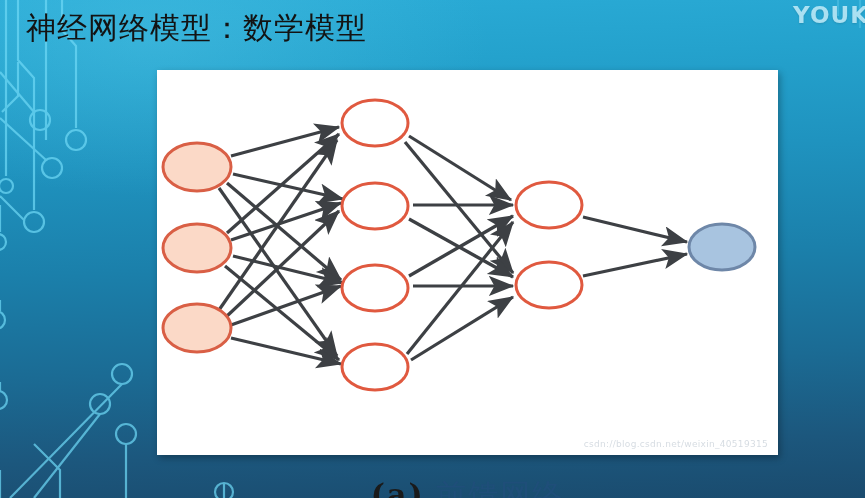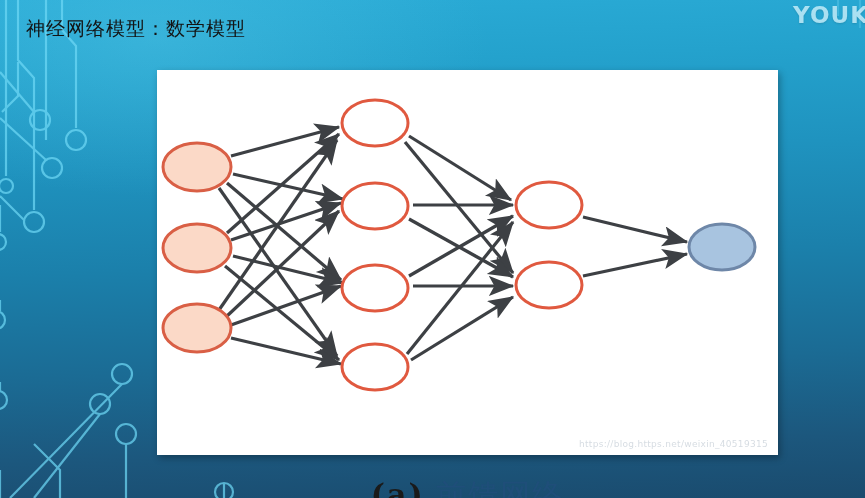--- a/index.html
+++ b/index.html
@@ -29,21 +29,21 @@
     position:absolute; inset:0;
     background:radial-gradient(ellipse 55% 45% at 18% 8%, rgba(90,205,235,0.35), rgba(90,205,235,0) 70%);
     pointer-events:none;
   }
 
   #circuit { position:absolute; left:0; top:0; width:865px; height:498px; pointer-events:none; }
 
   #title {
     position:absolute;
     left:26px; top:11px;
-    font-size:19px;
+    font-size:30px;
     line-height:34px;
     color:#131313;
     letter-spacing:1px;
     white-space:nowrap;
     font-family:"DejaVu Sans","Liberation Sans",sans-serif;
   }
 
   #watermark {
     position:absolute;
     right:-4px; top:2px;
@@ -209,16 +209,16 @@
       <g>
         <ellipse cx="565" cy="177" rx="33" ry="23" fill="#a8c4e0" stroke="#6e87a8" stroke-width="3"></ellipse>
       </g>
     </svg>
 
     <div id="caption">
       <span class="tag">(a)</span>
       <span class="cn">前馈网络</span>
     </div>
 
-    <div id="panel-watermark">https://blog.https.net/weixin_40519315</div>
+    <div id="panel-watermark">csdn://blog.csdn.net/weixin_40519315</div>
 
   </div>
 </div>
 
 </body></html>

